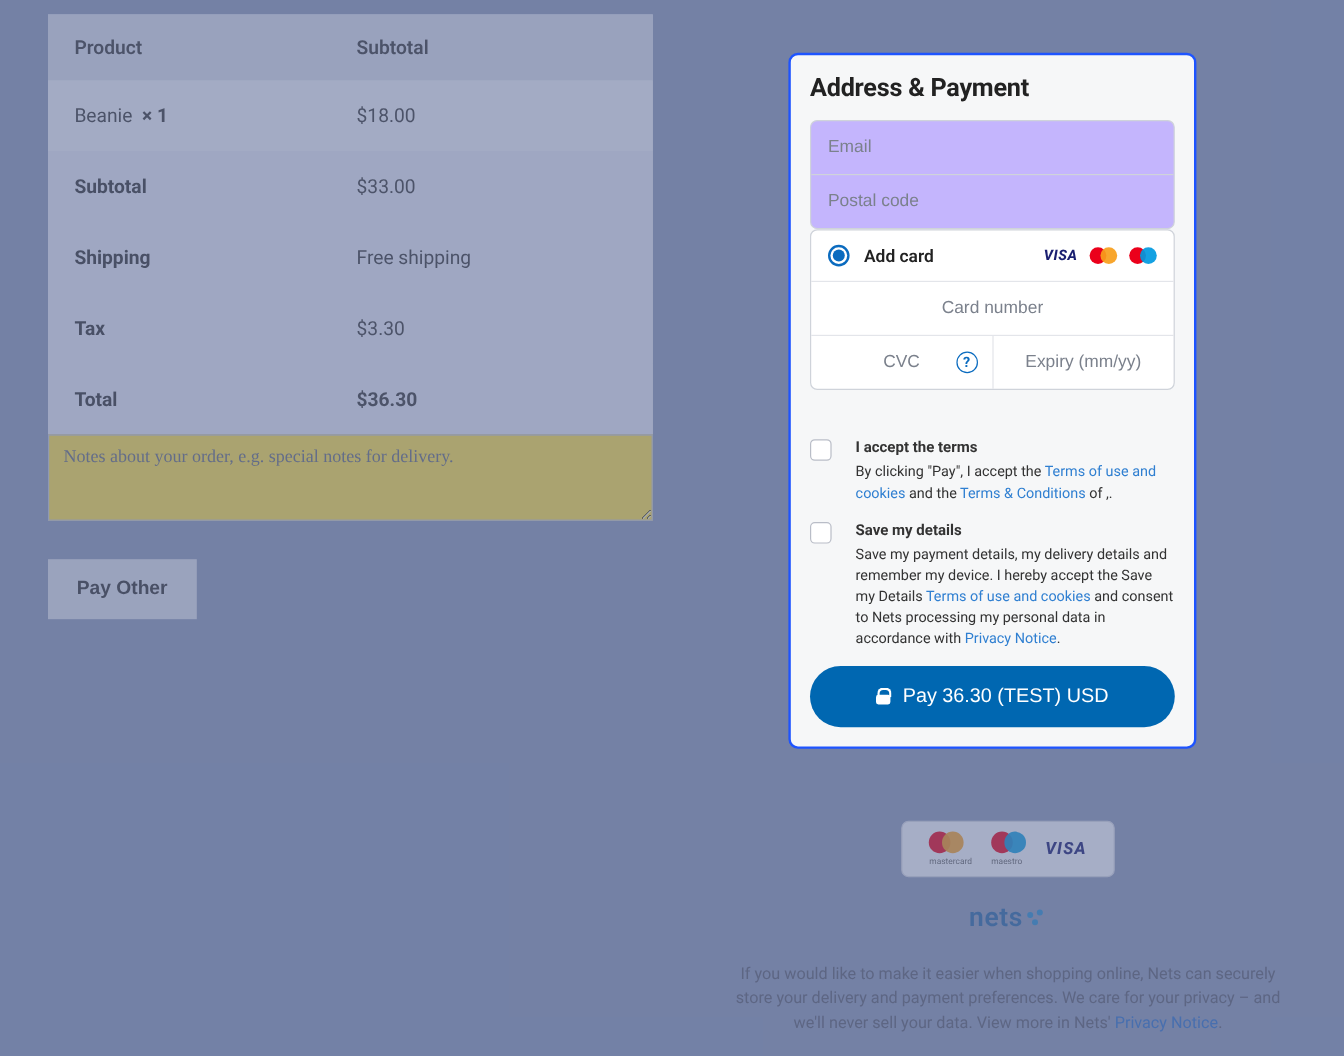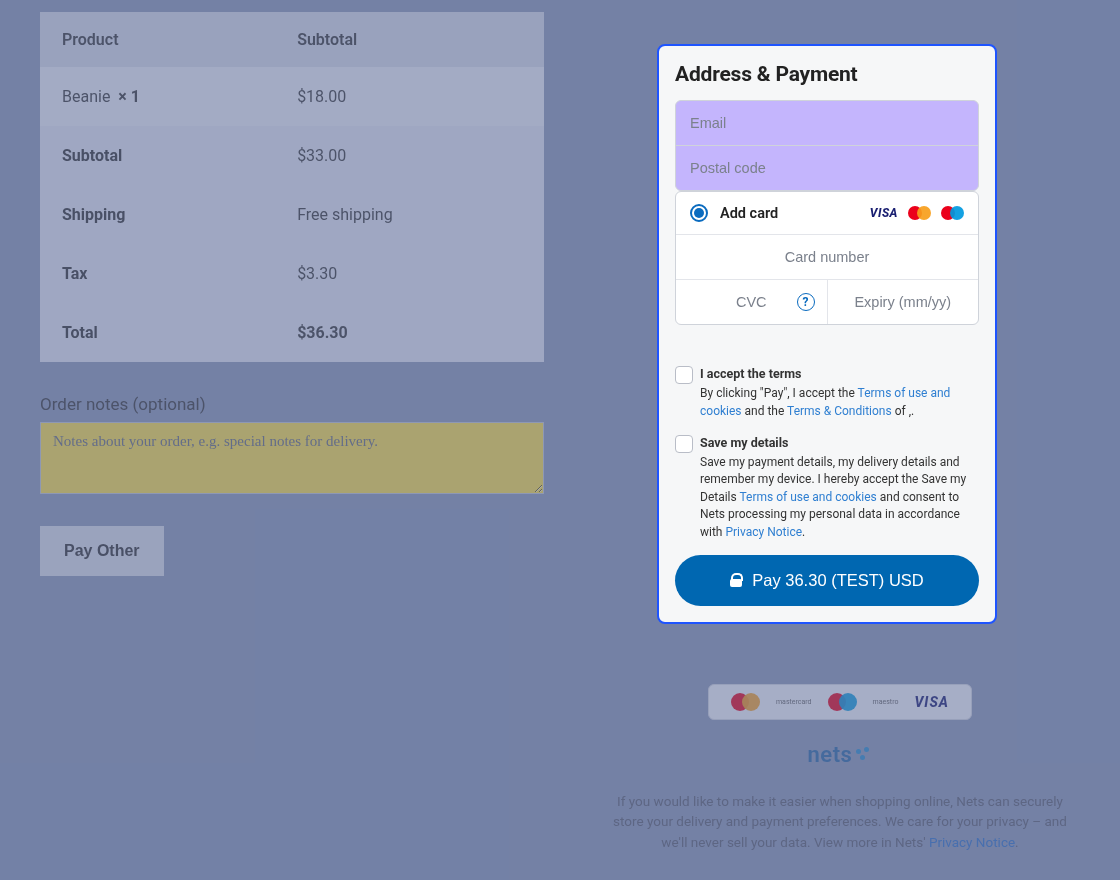--- a/index.html
+++ b/index.html
@@ -113,21 +113,21 @@
   .card-logos {
     display: inline-flex;
     align-items: center;
     gap: 16px;
     background: #f5f6fa;
     border: 1px solid #d6d9e2;
     border-radius: 6px;
     padding: 8px 22px;
     margin-bottom: 22px;
   }
-  .card-logo-e { display:flex; align-items:center; gap:16px; font-size:7px; color:#666; line-height:1;}
+  .card-logo-e { display:flex; align-items:flex-start; gap:4px; flex-direction:column; font-size:7px; color:#666; line-height:1;}
   .mc-circles { display:flex; }
   .mc-circles span {
     width: 18px; height: 18px; border-radius: 50%; display:block;
   }
   .mc-circles .red { background:#EB001B; }
   .mc-circles .orange { background:#F79E1B; margin-left:-7px; opacity:.92;}
   .mc-circles .blue { background:#0099DF; margin-left:-7px; opacity:.92;}
   .visa-text {
     font-weight: 800; font-style: italic; color:#1A1F71; letter-spacing:1px; font-size:14px;
   }
@@ -205,21 +205,21 @@
   .card-fields input::placeholder { color:#7b818c; }
   .card-row2 { display:flex; border-top:1px solid #e3e5ea; }
   .card-row2 > div { flex:1; position:relative; }
   .card-row2 > div + div { border-left:1px solid #e3e5ea; }
   .cvc-help {
     position:absolute; right:12px; top:50%; transform:translateY(-50%);
     width:18px; height:18px; border:1.5px solid #0a6bbf; border-radius:50%; color:#0a6bbf; font-size:12px; font-weight:700; display:flex; align-items:center; justify-content:center; cursor:pointer;
   }
 
   .terms-area { margin-top: 40px; font-size:12px; color:#333; line-height:1.45; }
-  .terms-row { display:flex; gap:7px; margin-bottom:14px; }
+  .terms-row { display:flex; gap:20px; margin-bottom:14px; }
   .cb {
     flex:0 0 18px; width:18px; height:18px; border:1px solid #b9bdc7; border-radius:4px; background:#fff; cursor:pointer; margin-top:1px;
   }
   .terms-body strong { font-weight:700; font-size:12.5px; display:block; margin-bottom:2px; }
   .terms-body a { color:#2f7fd1; text-decoration:none; }
 
   .pay-btn {
     margin-top:8px;
     width:100%;
     background:#0067b1;
@@ -278,21 +278,20 @@
             <td>Tax</td>
             <td>$3.30</td>
           </tr>
           <tr class="row-total">
             <td>Total</td>
             <td>$36.30</td>
           </tr>
         </tfoot>
       </table>
 
-      <label class="notes-label">Order notes (optional)</label>
       <textarea class="notes" placeholder="Notes about your order, e.g. special notes for delivery." style=""></textarea>
 
       <button class="pay-other">Pay Other</button>
     </div>
 
     <div class="right-col">
       <div class="below-panel">
         <div class="card-logos">
           <div class="card-logo-e">
             <span class="mc-circles">

